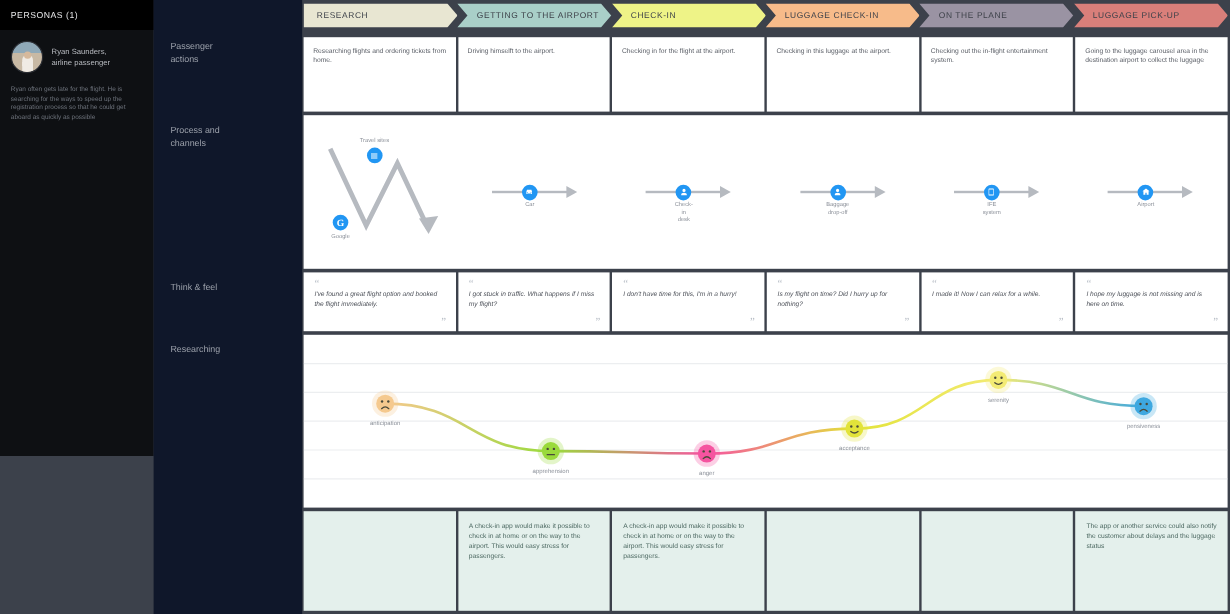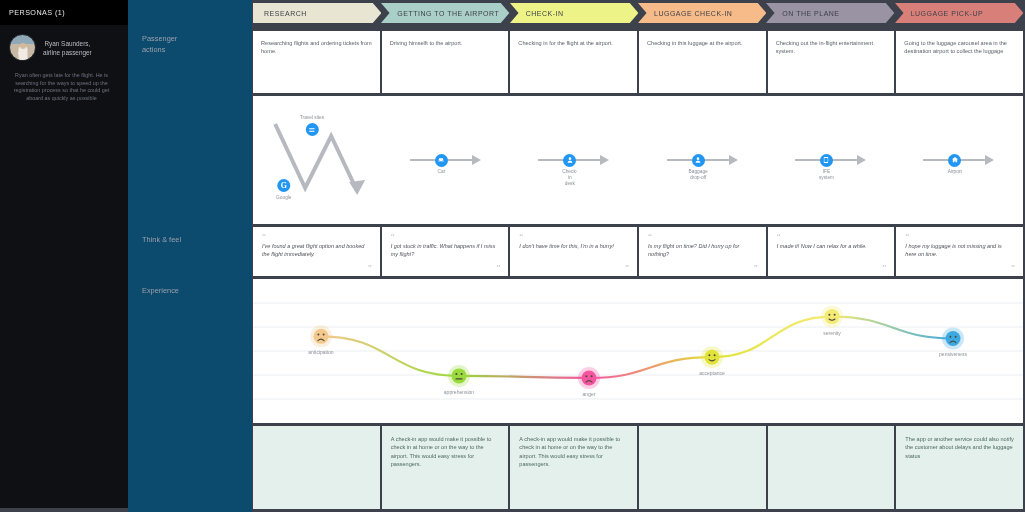--- a/index.html
+++ b/index.html
@@ -6,25 +6,24 @@
   html, body {
     width: 1025px; height: 512px;
     background: #3c414b;
     font-family: "Liberation Sans", sans-serif;
     overflow: hidden;
   }
   .app { position: relative; width: 1025px; height: 512px; display: flex; }
 
   
   .persona-panel {
-    width: 128px; height: 508px;
+    width: 128px; height: 380px;
     background: #0e1013;
     flex: 0 0 128px;
     position: relative;
-    text-align: center;
   }
   .persona-header {
     height: 25px;
     background: #000000;
     display: flex; align-items: center;
     padding-left: 9px;
   }
   .persona-header-title {
     color: #e8e8ea;
     font-size: 7.2px;
@@ -58,21 +57,21 @@
     color: #b9bcc2; font-size: 6.4px; line-height: 9px;
   }
   .persona-desc {
     color: #6e737c; font-size: 5.4px; line-height: 7.6px;
     margin-top: 11px; padding-right: 6px;
   }
 
   
   .rowlabels {
     width: 124px; flex: 0 0 124px;
-    background: #0c4a6e;
+    background: #0f172a;
     position: relative;
   }
   .rowlabel {
     position: absolute; left: 14px; right: 6px;
     color: #9ba0aa; font-size: 7.4px; line-height: 10.5px;
   }
 
   
   .main { flex: 1 1 auto; position: relative; background: #3c414b; }
 
@@ -184,22 +183,23 @@
           <div>Ryan Saunders,</div>
           <div>airline passenger</div>
         </div>
       </div>
       <div class="persona-desc">Ryan often gets late for the flight. He is searching for the ways to speed up the registration process so that he could get aboard as quickly as possible</div>
     </div>
   </aside>
 
   <div class="rowlabels">
     <div class="rowlabel" style="top:34px"><span>Passenger<br>actions</span></div>
+    <div class="rowlabel" style="top:104px"><span>Process and<br>channels</span></div>
     <div class="rowlabel" style="top:235px"><span>Think &amp; feel</span></div>
-    <div class="rowlabel" style="top:286px"><span>Experience</span></div>
+    <div class="rowlabel" style="top:286px"><span>Researching</span></div>
   </div>
 
   <div class="main">
 
     <div class="stages" id="stages">
         <div class="stage">
           <div class="stage-body"><svg width="100%" height="20" viewBox="0 0 120 20" preserveAspectRatio="none">
               <path d="M0,0 L0,20 L112,20 L120,10 L112,0 Z" fill="#e8e6d2"></path>
             </svg></div>
           <span class="stage-label">RESEARCH</span>

